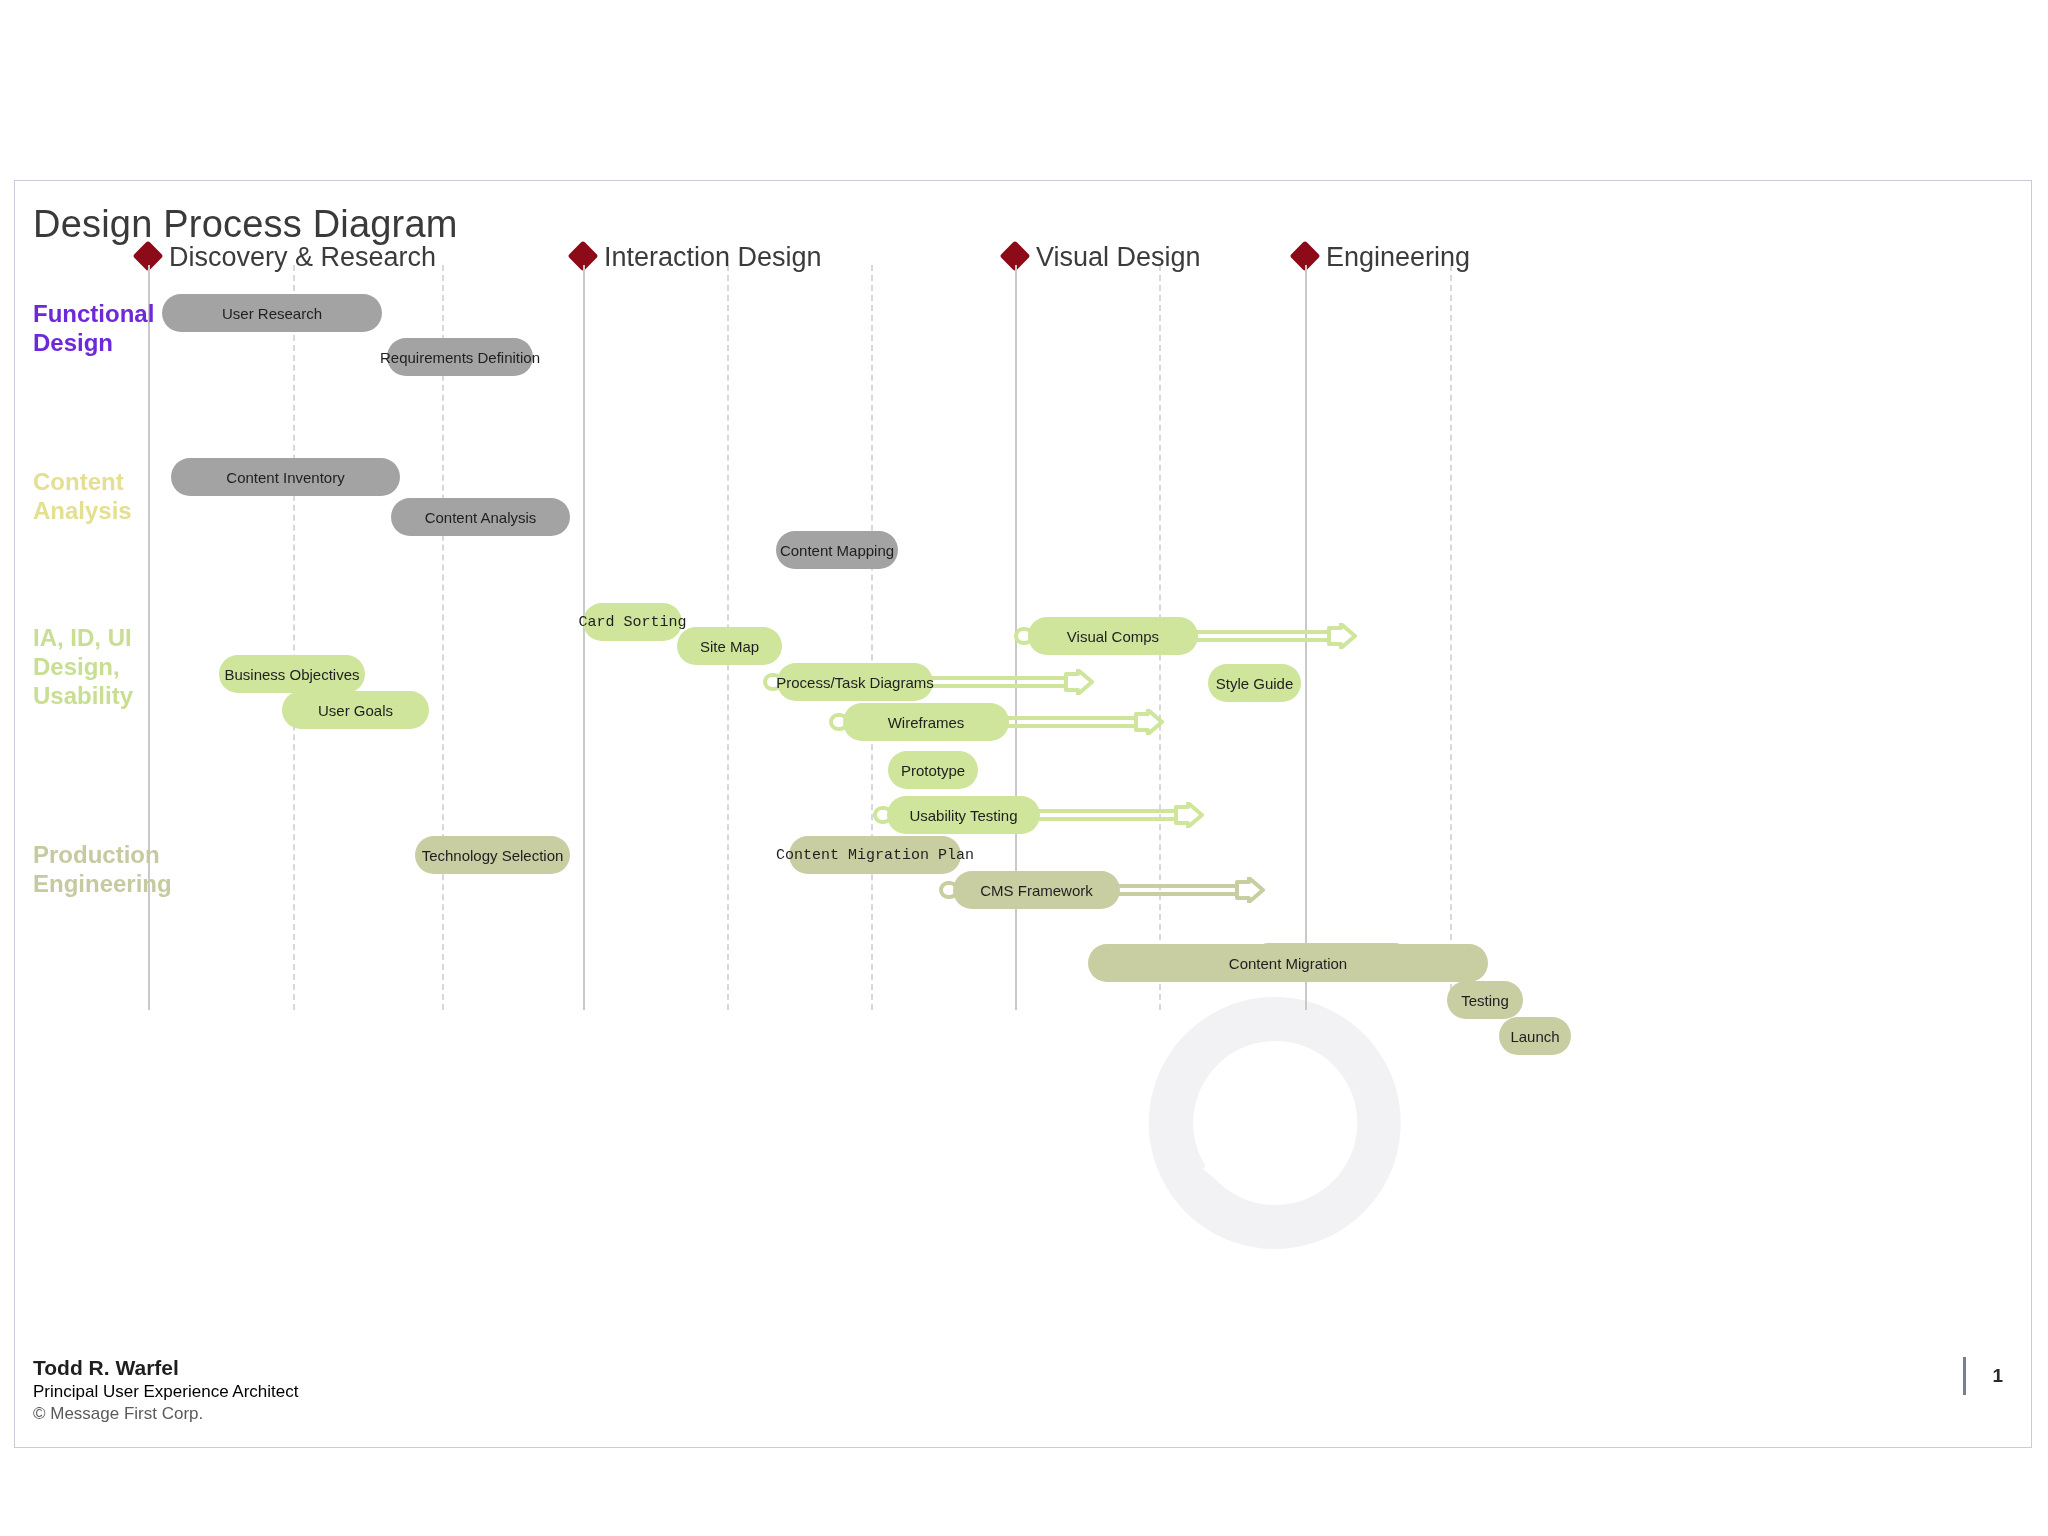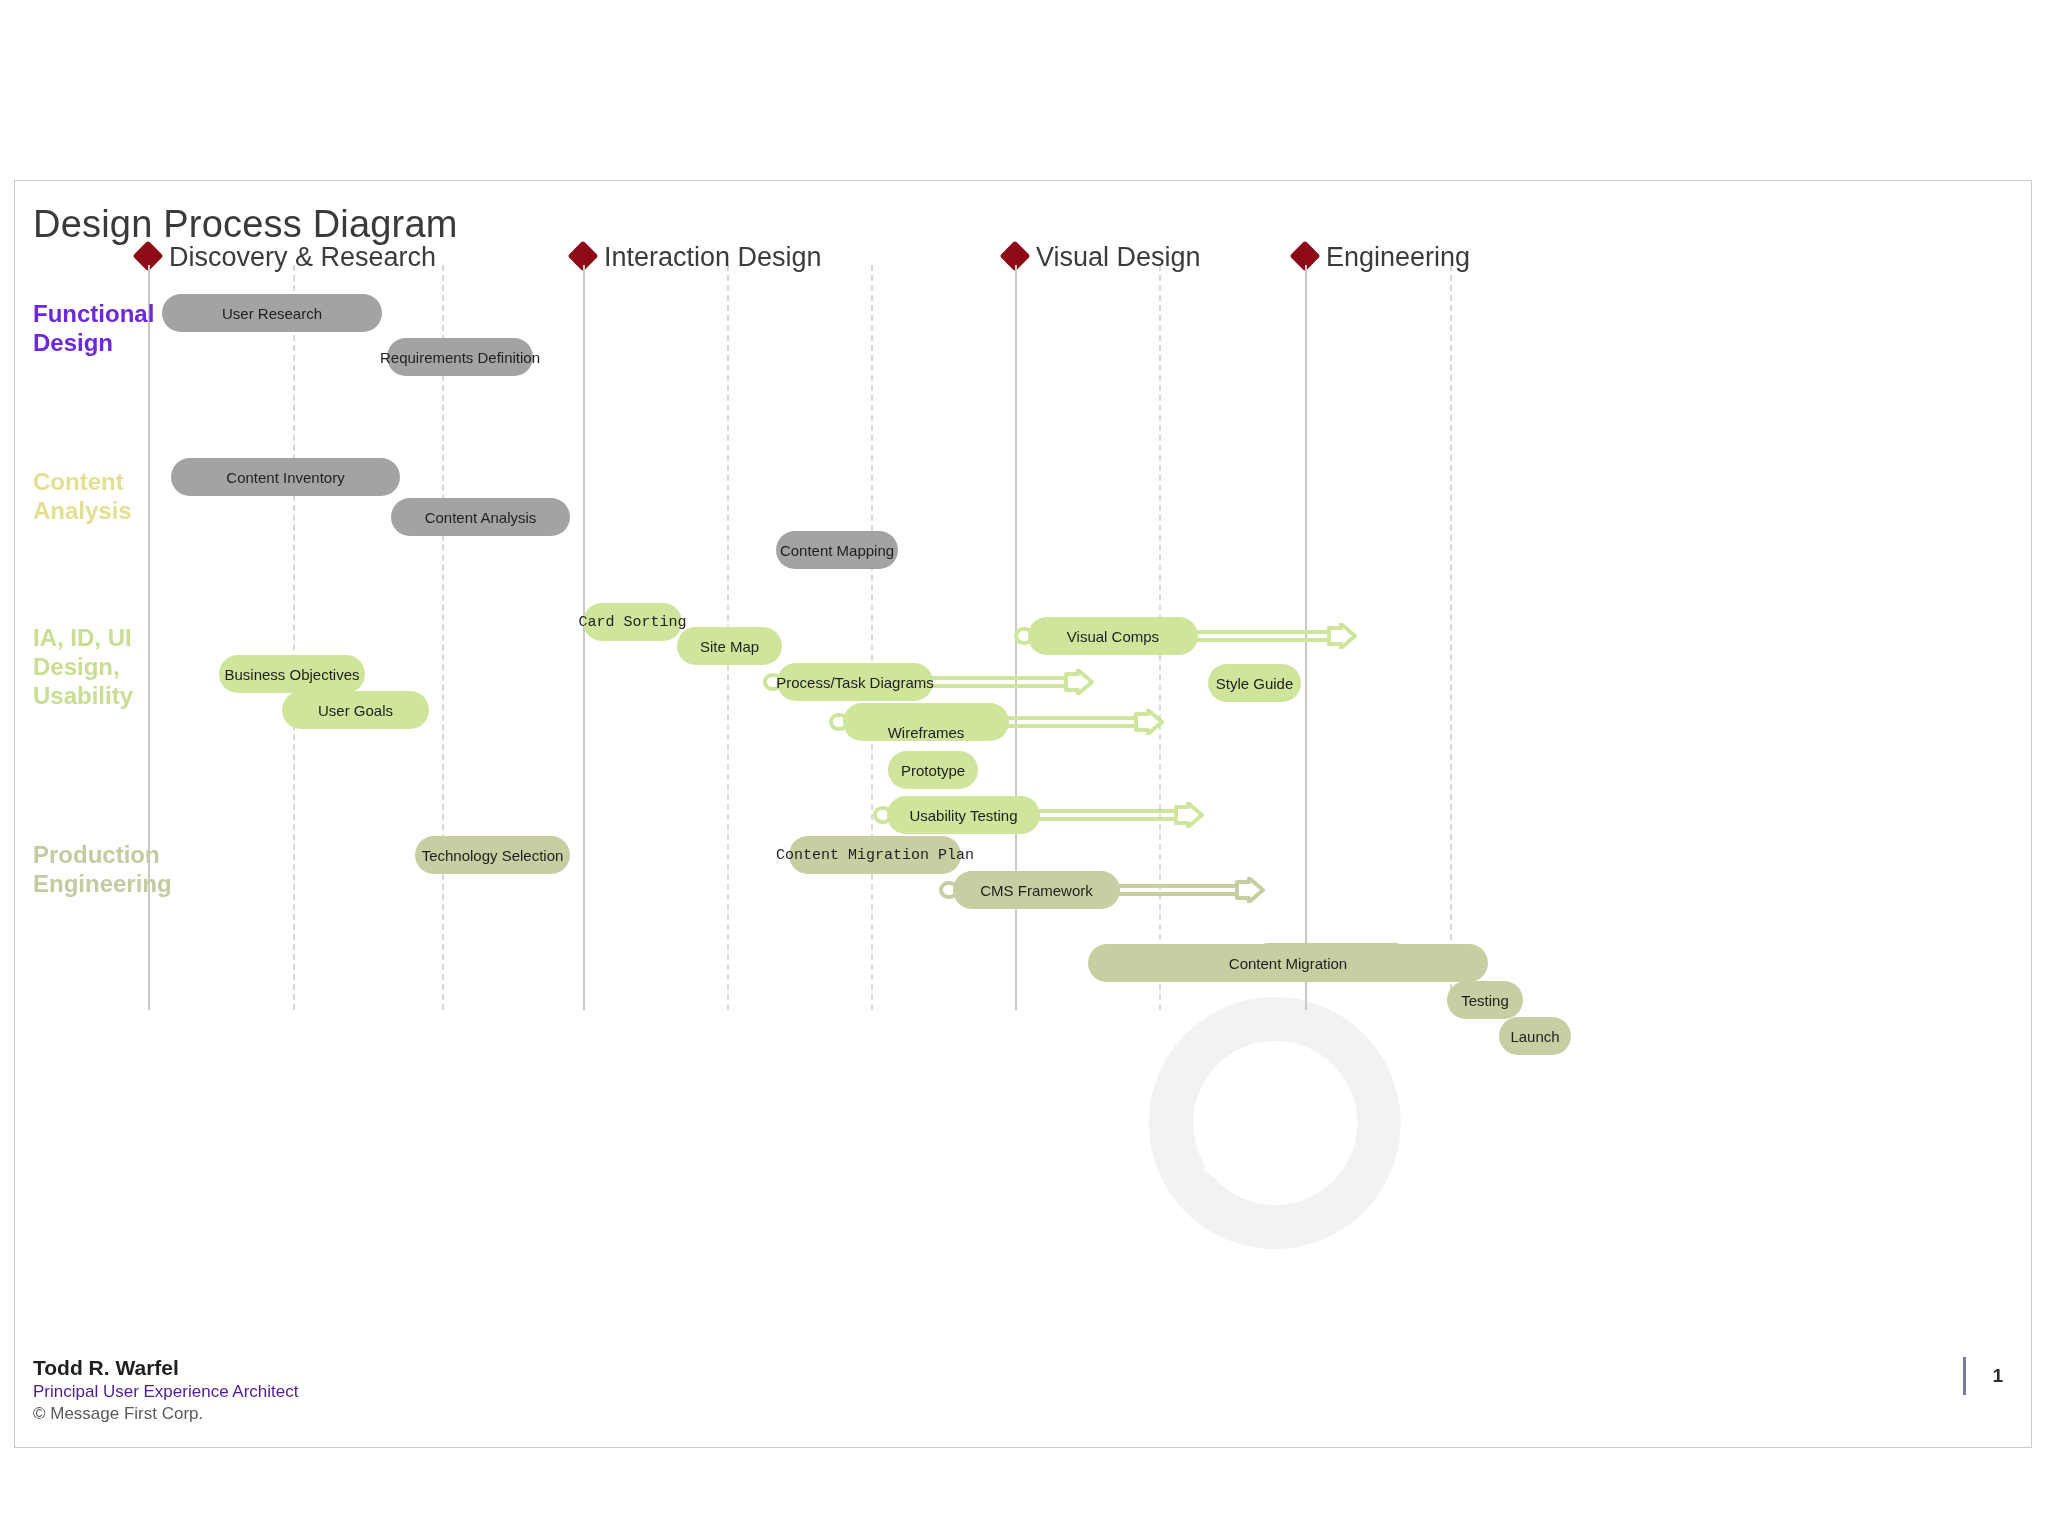--- a/index.html
+++ b/index.html
@@ -80,21 +80,21 @@
 
   
   #watermark{
     position:absolute; left:1090px; top:740px; width:340px; height:290px;
     opacity:.55; pointer-events:none;
   }
 
   
   #footer{ position:absolute; left:18px; bottom:22px; }
   #footer .fname{ font-size:21px; font-weight:bold; color:#1f1f1f; line-height:26px;}
-  #footer .frole{ font-size:17px; color:#4c1d95; line-height:22px;}
+  #footer .frole{ font-size:17px; color:#000000; line-height:22px;}
   #footer .fcorp{ font-size:17px; color:#5a5a5a; line-height:22px;}
 
   #pageno{ position:absolute; right:28px; bottom:52px; display:flex; align-items:center; gap:26px;}
   #pageno .rule{ width:3px; height:38px; background:#7a7a9a;}
   #pageno .num{ font-size:19px; font-weight:bold; color:#2b2b2b;}
 </style>
 </head>
 <body>
 
 <div id="slide">
@@ -198,21 +198,21 @@
         <div class="bar ia" style="left: 267px; top: 452px; width: 147px;">
           <span>User Goals</span>
         </div>
         <div class="arrow" style="left: 980px; top: 470px; width: 169px;">
           <div class="shaft"></div>
           <div class="head"><svg viewBox="0 0 30 26" width="30" height="26">
               <path d="M2 5 L14 5 L14 1 L28 13 L14 25 L14 21 L2 21 Z" fill="#fff" stroke="#cee59b" stroke-width="4" stroke-linejoin="round"></path>
             </svg></div>
         </div>
         <div class="loop" style="left: 814px; top: 474px;"></div>
-        <div class="bar ia" style="left: 828px; top: 464px; width: 166px; align-items: flex-end;">
+        <div class="bar ia" style="left: 828px; top: 464px; width: 166px;">
           <span>Wireframes</span>
         </div>
         <div class="bar ia" style="left: 873px; top: 512px; width: 90px;">
           <span>Prototype</span>
         </div>
         <div class="arrow" style="left: 1011px; top: 563px; width: 178px;">
           <div class="shaft"></div>
           <div class="head"><svg viewBox="0 0 30 26" width="30" height="26">
               <path d="M2 5 L14 5 L14 1 L28 13 L14 25 L14 21 L2 21 Z" fill="#fff" stroke="#cee59b" stroke-width="4" stroke-linejoin="round"></path>
             </svg></div>

